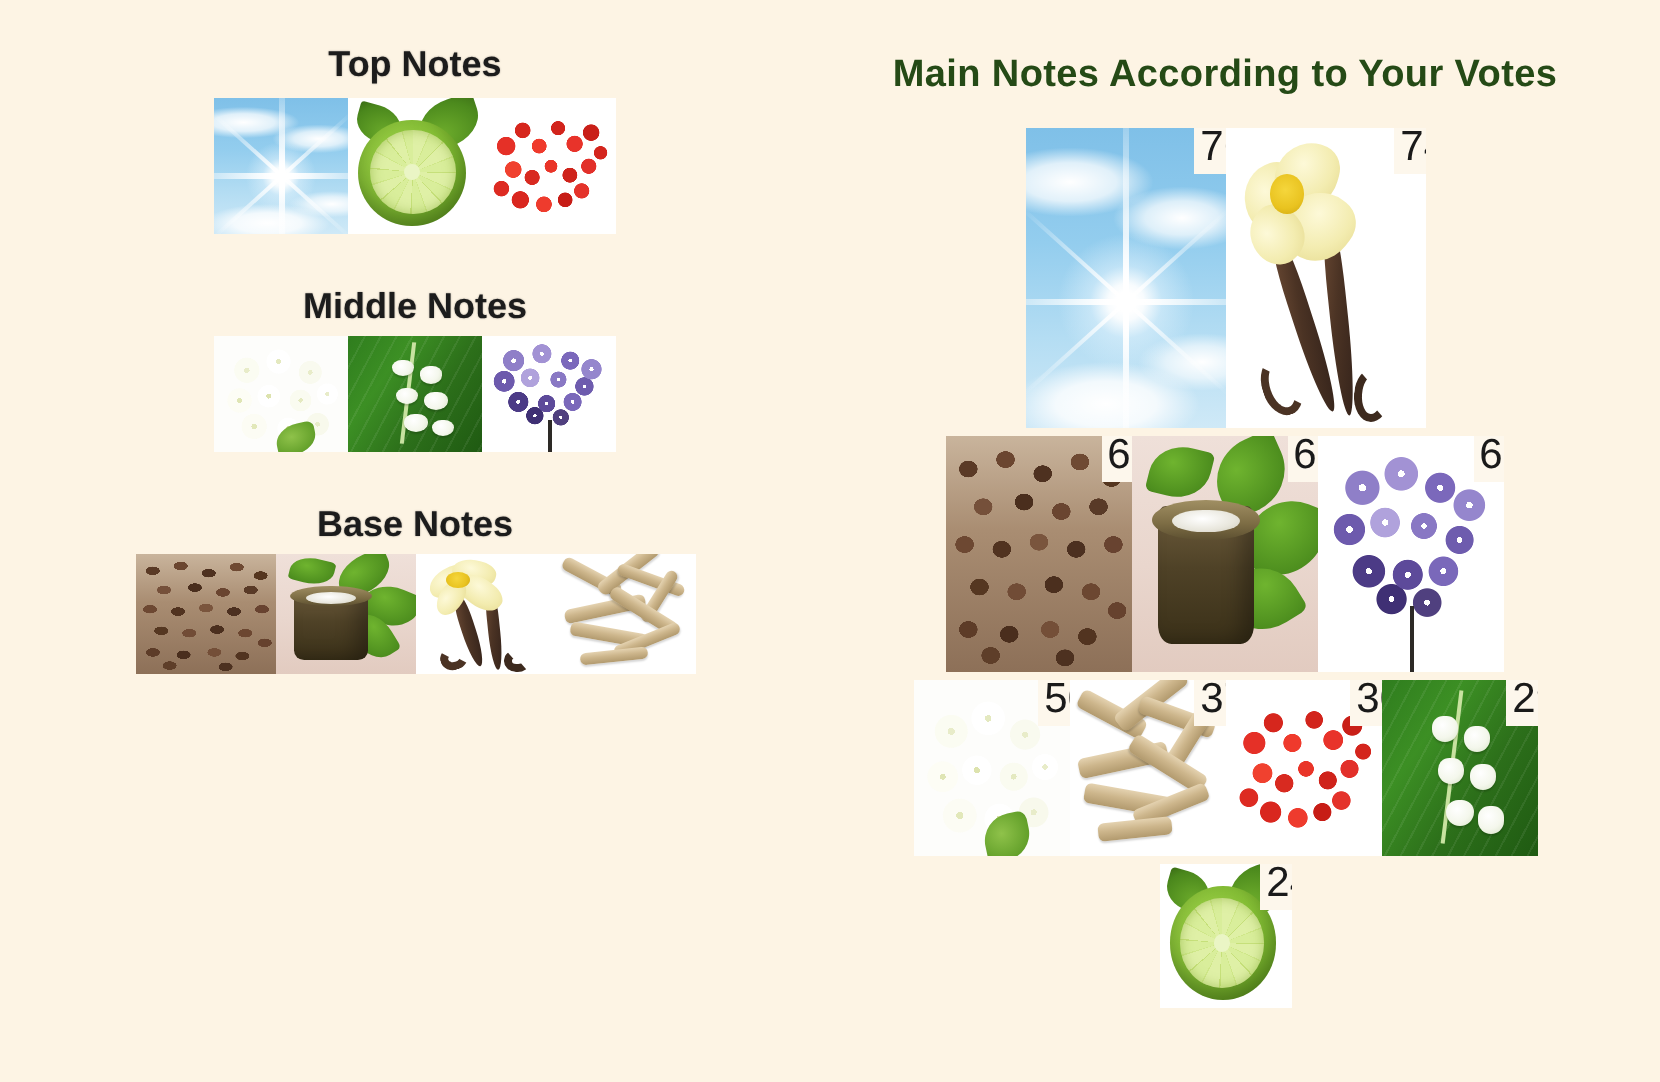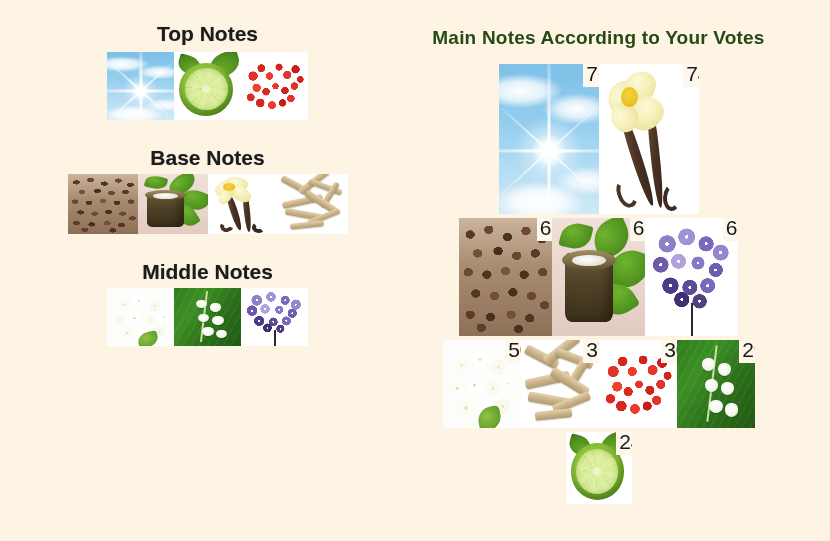--- a/index.html
+++ b/index.html
@@ -24,21 +24,21 @@
   }
 
   
   .col-pyramid {
     position: absolute;
     left: 0; top: 0;
     width: 415px; height: 541px;
   }
   .col-votes {
     position: absolute;
-    left: 391px; top: 0;
+    left: 405px; top: 0;
     width: 415px; height: 541px;
   }
 
   
   .section-title {
     text-align: center;
     color: #254a16;
     font-weight: bold;
     font-size: 19px;
     letter-spacing: .2px;
@@ -47,21 +47,21 @@
   .votes-title {
     margin-top: 25px;
     line-height: 1.42;
     padding: 0 40px;
   }
 
   .notes-label {
     text-align: center;
     color: #1c1c1c;
     font-weight: bold;
-    font-size: 21px;
+    font-size: 18px;
     text-shadow: 0 0 1px rgba(0,0,0,.35);
   }
 
   
   .tile {
     position: relative;
     overflow: hidden;
     background: #ffffff;
     flex: 0 0 auto;
   }
@@ -454,20 +454,49 @@
               </span>
             </span>
             <span class="tile" style="width: 67px; height: 68px;">
               <span class="art art-pom">
                 <span class="cluster"></span>
               </span>
             </span>
           </div>
         </div>
         <div style="margin-top: 26px;">
+          <div class="notes-label">Middle Notes</div>
+          <div class="row" style="margin-top: 4px;">
+            <span class="tile" style="width: 67px; height: 58px;">
+              <span class="art art-white-fl">
+                <span class="blooms"></span>
+                <span class="grn"></span>
+              </span>
+            </span>
+            <span class="tile" style="width: 67px; height: 58px;">
+              <span class="art art-lotv">
+                <span class="veins"></span>
+                <span class="stem"></span>
+                <span class="bell b1"></span>
+                <span class="bell b2"></span>
+                <span class="bell b3"></span>
+                <span class="bell b4"></span>
+                <span class="bell b5"></span>
+                <span class="bell b6"></span>
+              </span>
+            </span>
+            <span class="tile" style="width: 67px; height: 58px;">
+              <span class="art art-helio">
+                <span class="head"></span>
+                <span class="stalk"></span>
+              </span>
+            </span>
+          </div>
+        </div>
+        <div style="margin-top: 26px;">
           <div class="notes-label">Base Notes</div>
           <div class="row" style="margin-top: 4px;">
             <span class="tile" style="width: 70px; height: 60px;">
               <span class="art art-coffee">
                 <span class="beans"></span>
               </span>
             </span>
             <span class="tile" style="width: 70px; height: 60px;">
               <span class="art art-patch">
                 <span class="lv lv4"></span>
@@ -502,49 +531,20 @@
                 <span class="stick s9"></span>
                 <span class="stick s4"></span>
                 <span class="stick s5"></span>
                 <span class="stick s6"></span>
                 <span class="stick s7"></span>
                 <span class="stick s8"></span>
               </span>
             </span>
           </div>
         </div>
-        <div style="margin-top: 26px;">
-          <div class="notes-label">Middle Notes</div>
-          <div class="row" style="margin-top: 4px;">
-            <span class="tile" style="width: 67px; height: 58px;">
-              <span class="art art-white-fl">
-                <span class="blooms"></span>
-                <span class="grn"></span>
-              </span>
-            </span>
-            <span class="tile" style="width: 67px; height: 58px;">
-              <span class="art art-lotv">
-                <span class="veins"></span>
-                <span class="stem"></span>
-                <span class="bell b1"></span>
-                <span class="bell b2"></span>
-                <span class="bell b3"></span>
-                <span class="bell b4"></span>
-                <span class="bell b5"></span>
-                <span class="bell b6"></span>
-              </span>
-            </span>
-            <span class="tile" style="width: 67px; height: 58px;">
-              <span class="art art-helio">
-                <span class="head"></span>
-                <span class="stalk"></span>
-              </span>
-            </span>
-          </div>
-        </div>
       </div>
   </div>
 
   <div class="col-votes">
     <div class="section-title votes-title">Main Notes According to Your Votes</div>
 
     <div id="votes-rows">
         <div class="row" style="margin-top: 12px;">
           <span class="tile" style="width: 100px; height: 150px;">
             <span class="art art-sky">

